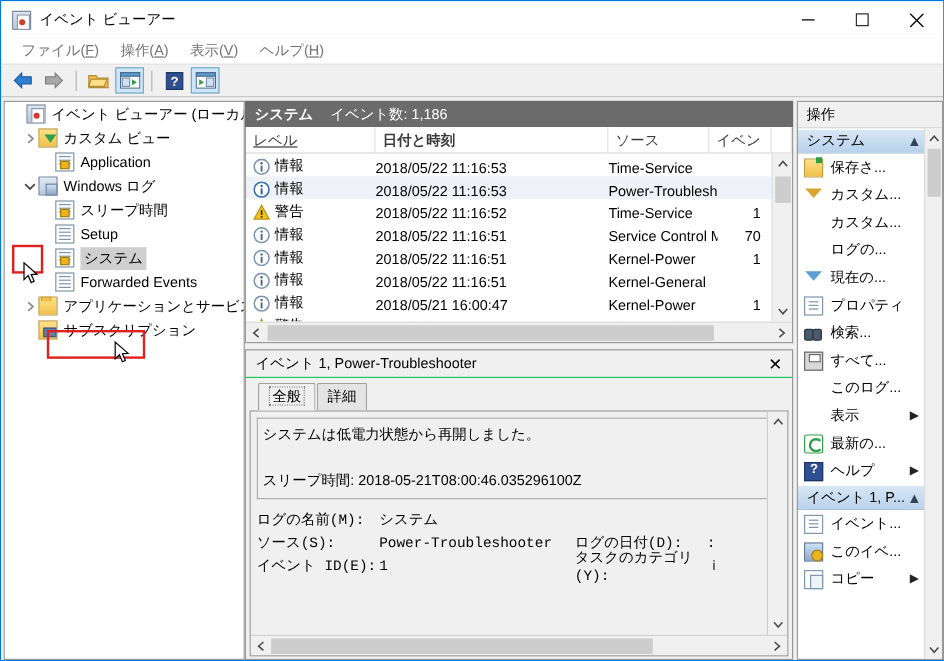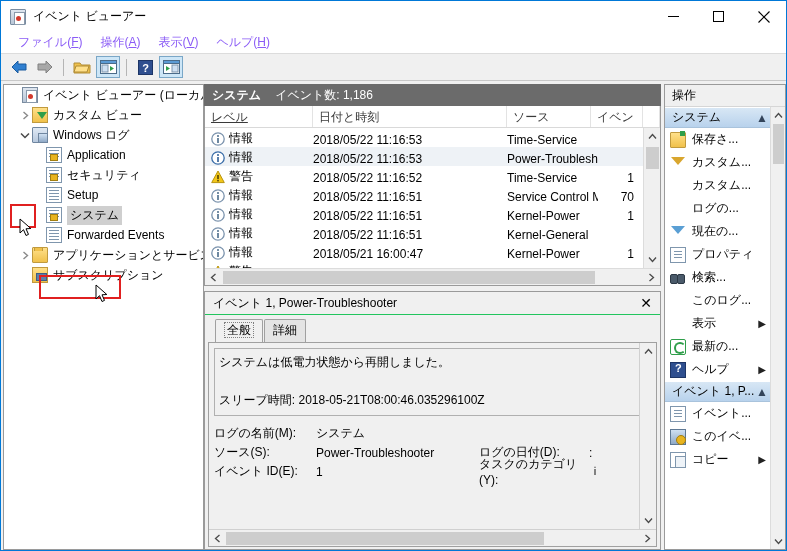--- a/index.html
+++ b/index.html
@@ -75,21 +75,21 @@
     height: 22px;
     background: #ffffff;
     display: flex;
     align-items: center;
     padding-left: 8px;
     border-bottom: 1px solid #dcdcdc;
   }
   #menubar .menu-item {
     padding: 2px 9px;
     font-size: 12px;
-    color: #8b5cf6;
+    color: #737373;
     white-space: nowrap;
   }
   .mn { text-decoration: underline; }
 
   
   #toolbar {
     height: 27px;
     background: #f0f0f0;
     display: flex;
     align-items: center;
@@ -315,21 +315,21 @@
   }
   .col-head .ch {
     font-size: 12px;
     color: #3a3a3a;
     padding: 3px 6px;
     border-right: 1px solid #e3e3e3;
     white-space: nowrap;
     overflow: hidden;
   }
   .ch-level { width: 108px; text-decoration: underline; }
-  .ch-date { width: 194px; }
+  .ch-date { width: 194px; font-weight: bold; }
   .ch-source { width: 108px; flex: 1; }
   .ch-eid { width: 52px; text-align: left; color: #3a3a3a; }
   .ch-spacer { width: 17px; border-right: none; }
 
   .rows-area {
     flex: 1;
     display: flex;
     overflow: hidden;
   }
   .rows {
@@ -479,20 +479,21 @@
     font-size: 12px;
     line-height: 17px;
     flex: none;
   }
   .msgbox .ln2 { margin-top: 21px; }
 
   .meta {
     margin-top: 8px;
     font-size: 12px;
     flex: none;
+    font-family: Liberation Mono, monospace;
   }
   .meta-row {
     display: flex;
     height: 19px;
     align-items: center;
   }
   .meta-label { width: 102px; }
   .meta-value { width: 163px; }
   .meta-label2 { width: 110px; }
   .meta-value2 { width: 30px; }
@@ -713,38 +714,38 @@
       <div class="tree-row indent1">
         <span class="chev">
           <svg width="9" height="9" viewBox="0 0 9 9">
               <path d="M2.5 1 L6.5 4.5 L2.5 8" fill="none" stroke="#8a8a8a" stroke-width="1.4"></path>
             </svg>
         </span>
         <span class="tnode-icon ic-cview"></span>
         <span class="tree-label">カスタム ビュー</span>
       </div>
 
+      <div class="tree-row indent2">
+        <span class="tnode-icon ic-logw"></span>
+        <span class="tree-label">Application</span>
+      </div>
+
       <div class="tree-row indent1">
         <span class="chev">
           <svg width="10" height="9" viewBox="0 0 10 9">
               <path d="M1 2.5 L5 6.5 L9 2.5" fill="none" stroke="#4a4a4a" stroke-width="1.5"></path>
             </svg>
         </span>
         <span class="tnode-icon ic-comp"></span>
         <span class="tree-label">Windows ログ</span>
       </div>
 
       <div class="tree-row indent2">
         <span class="tnode-icon ic-logw"></span>
-        <span class="tree-label">Application</span>
-      </div>
-
-      <div class="tree-row indent2">
-        <span class="tnode-icon ic-logw"></span>
-        <span class="tree-label">セキュリティ</span>
+        <span class="tree-label">スリープ時間</span>
       </div>
 
       <div class="tree-row indent2">
         <span class="tnode-icon ic-log"></span>
         <span class="tree-label">Setup</span>
       </div>
 
       <div class="tree-row indent2 selected">
         <span class="tnode-icon ic-logw"></span>
         <span class="tree-label">システム</span>
@@ -1085,20 +1086,25 @@
             <span class="ai-icon ai-prop"></span>
             <span class="ai-label">プロパティ</span>
             <span class="ai-arrow"></span>
           </div>
           <div class="act-item">
             <span class="ai-icon ai-find"></span>
             <span class="ai-label">検索...</span>
             <span class="ai-arrow"></span>
           </div>
           <div class="act-item">
+            <span class="ai-icon ai-disk"></span>
+            <span class="ai-label">すべて...</span>
+            <span class="ai-arrow"></span>
+          </div>
+          <div class="act-item">
             <span class="ai-icon blank"></span>
             <span class="ai-label">このログ...</span>
             <span class="ai-arrow"></span>
           </div>
           <div class="act-item">
             <span class="ai-icon blank"></span>
             <span class="ai-label">表示</span>
             <span class="ai-arrow">▶</span>
           </div>
           <div class="act-item">

